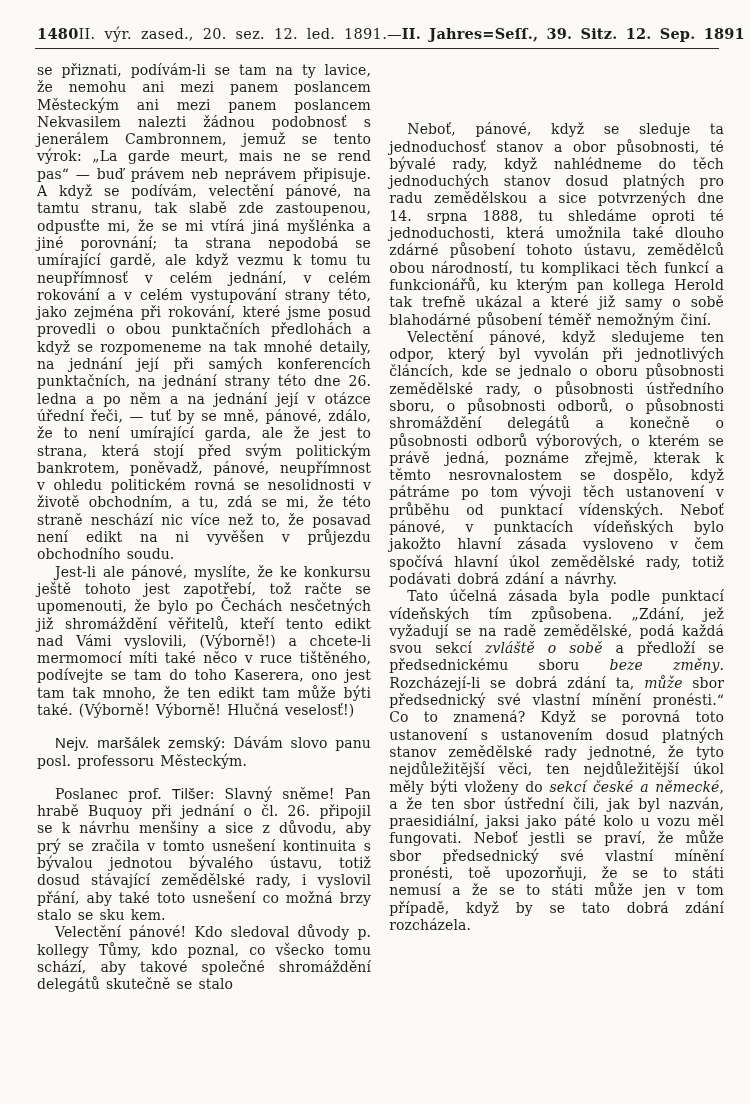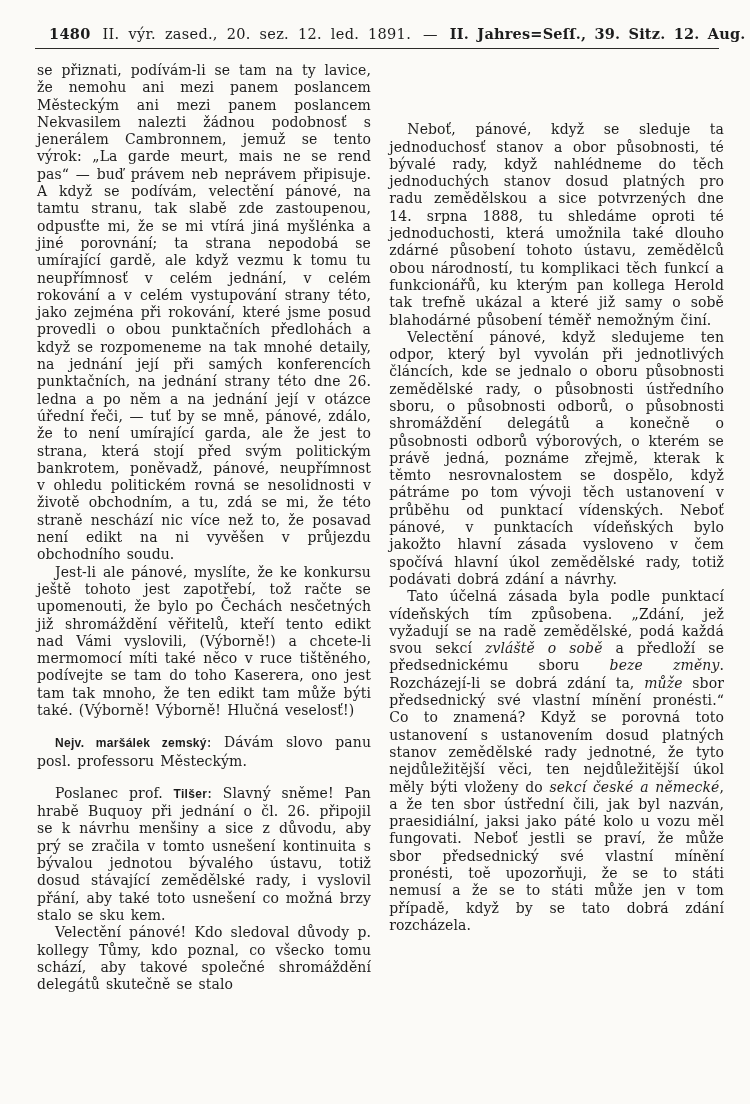--- a/index.html
+++ b/index.html
@@ -17,21 +17,21 @@
   }
   .running-header {
     position: absolute;
     left: 37px; right: 30px; top: 25px;
     display: flex;
     justify-content: space-between;
     align-items: baseline;
     font-size: 14.5px;
     white-space: nowrap;
   }
-  .running-header .seg { letter-spacing: 0.3px; word-spacing: 4px; margin-left: 12px; }
+  .running-header .seg { letter-spacing: 0.3px; word-spacing: 4px; }
   .running-header .page-num { font-weight: 600; }
   .running-header .german {
     font-weight: 700;
     letter-spacing: 0.2px;
     word-spacing: 3px;
   }
   .header-rule {
     position: absolute;
     left: 35px; right: 31px; top: 48px;
     height: 1.4px;
@@ -56,36 +56,36 @@
     text-align: justify;
     font-size: 14px;
     line-height: 17.3px;
     word-spacing: 1.6px;
     letter-spacing: 0.1px;
   }
   p.para.indent { text-indent: 18px; }
   p.para.gap { margin-top: 15px; }
   .run-bold {
     font-family: "Liberation Sans", sans-serif;
-    font-weight: 700;
-    font-size: 12px;
+    font-weight: 400;
+    font-size: 15px;
     letter-spacing: 0.3px;
   }
   .run-italic { font-style: italic; margin-top: 20px; }
 </style>
 </head>
 <body>
 
 <div class="page">
 
   <div class="running-header">
     <span class="seg page-num">1480</span>
     <span class="seg czech">II. výr. zased., 20. sez. 12. led. 1891.</span>
     <span class="seg dash">—</span>
-    <span class="seg german">II. Jahres=Seſſ., 39. Sitz. 12. Aug. 1891</span>
+    <span class="seg german">II. Jahres=Seſſ., 39. Sitz. 12. Sep. 1891</span>
   </div>
 
   <div class="header-rule"></div>
 
   <div class="content">
     <div class="column col-left">
         <p class="para"><span>se přiznati, podívám-li se tam na ty lavice, že nemohu ani mezi panem poslancem Městeckým ani mezi panem poslancem Nekvasilem nalezti žádnou podobnosť s jenerálem Cambronnem, jemuž se tento výrok: „La garde meurt, mais ne se rend pas“ — buď právem neb neprávem připisuje. A když se podívám, velectění pánové, na tamtu stranu, tak slabě zde zastoupenou, odpusťte mi, že se mi vtírá jiná myšlénka a jiné porovnání; ta strana nepodobá se umírající gardě, ale když vezmu k tomu tu neupřímnosť v celém jednání, v celém rokování a v celém vystupování strany této, jako zejména při rokování, které jsme posud provedli o obou punktačních předlohách a když se rozpomeneme na tak mnohé detaily, na jednání její při samých konferencích punktačních, na jednání strany této dne 26. ledna a po něm a na jednání její v otázce úřední řeči, — tuť by se mně, pánové, zdálo, že to není umírající garda, ale že jest to strana, která stojí před svým politickým bankrotem, poněvadž, pánové, neupřímnost v ohledu politickém rovná se nesolidnosti v životě obchodním, a tu, zdá se mi, že této straně neschází nic více než to, že posavad není edikt na ni vyvěšen v průjezdu obchodního soudu.</span></p>
         <p class="para indent"><span>Jest-li ale pánové, myslíte, že ke konkursu ještě tohoto jest zapotřebí, tož račte se upomenouti, že bylo po Čechách nesčetných již shromáždění věřitelů, kteří tento edikt nad Vámi vyslovili, (Výborně!) a chcete-li mermomocí míti také něco v ruce tištěného, podívejte se tam do toho Kaserera, ono jest tam tak mnoho, že ten edikt tam může býti také. (Výborně! Výborně! Hlučná veselosť!)</span></p>
         <p class="para indent gap"><span class="run-bold">Nejv. maršálek zemský</span><span>: Dávám slovo panu posl. professoru Městeckým.</span></p>
         <p class="para indent gap"><span>Poslanec prof. </span><span class="run-bold">Tilšer</span><span>: Slavný sněme! Pan hrabě Buquoy při jednání o čl. 26. připojil se k návrhu menšiny a sice z důvodu, aby prý se zračila v tomto usnešení kontinuita s bývalou jednotou bývalého ústavu, totiž dosud stávající zemědělské rady, i vyslovil přání, aby také toto usnešení co možná brzy stalo se sku kem.</span></p>

